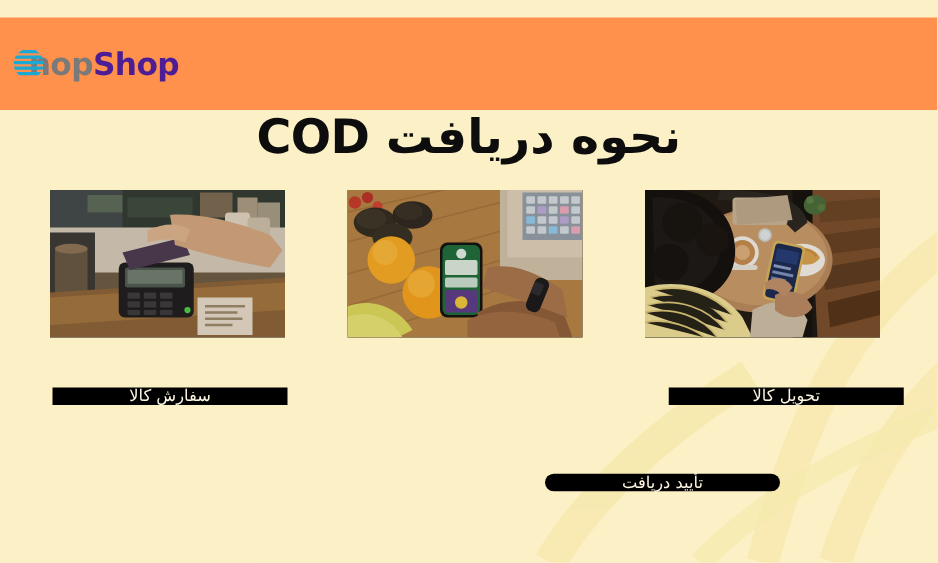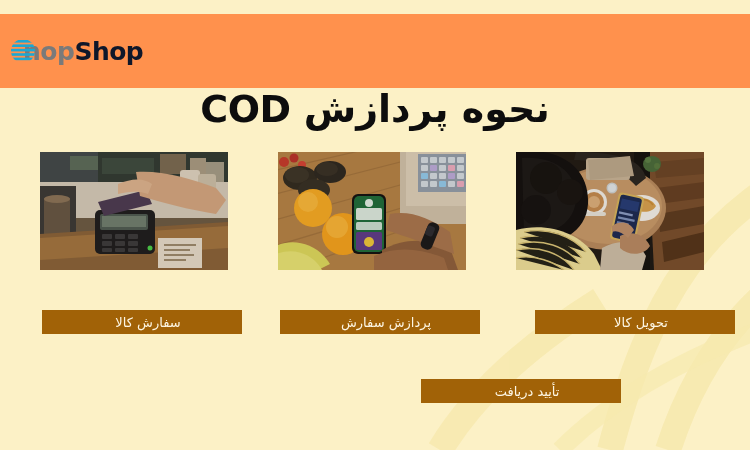--- a/index.html
+++ b/index.html
@@ -70,21 +70,21 @@
   .logo-text {
     font-family: "DejaVu Sans", "Liberation Sans", sans-serif;
     font-size: 25px;
     font-weight: bold;
     letter-spacing: -0.5px;
     line-height: 1;
     white-space: nowrap;
     z-index: 1;
   }
   .logo-nop { color: #7A7A7A; }
-  .logo-shop { color: #0f172a; }
+  .logo-shop { color: #4c1d95; }
 
   
   .title {
     position: absolute;
     top: 88px;
     left: 0;
     width: 750px;
     text-align: center;
     z-index: 3;
     direction: rtl;
@@ -122,42 +122,41 @@
   .photo {
     position: absolute;
     inset: 0;
     overflow: hidden;
   }
   .photo svg { display: block; width: 100%; height: 100%; }
 
   
   .label-box {
     position: absolute;
-    height: 24px;
-    background: #a16207;
+    height: 14px;
+    background: #000000;
     z-index: 4;
     display: flex;
     align-items: center;
     justify-content: center;
     direction: rtl;
-    padding-left: 12px;
   }
   .label-text {
     color: #FDF6E3;
     font-family: "DejaVu Sans", "Liberation Sans", sans-serif;
     font-size: 13px;
     line-height: 1;
     white-space: nowrap;
   }
 
   .lbl-1 { left: 42px;  top: 310px; width: 188px; }
   .lbl-2 { left: 280px; top: 310px; width: 188px; }
   .lbl-3 { left: 535px; top: 310px; width: 188px; }
   .lbl-4 { left: 153px; top: 379px; width: 188px; }
-  .lbl-5 { left: 421px; top: 379px; width: 188px; }
+  .lbl-5 { left: 436px; top: 379px; width: 188px; border-radius: 12px; }
 </style>
 </head>
 <body>
 
 <div id="page">
 
   <div class="bg-swooshes">
     <svg width="750" height="450" viewBox="0 0 750 450" xmlns="http://www.w3.org/2000/svg">
       <g fill="none" stroke="#F7E9AE" stroke-width="26" opacity="0.85">
         <path d="M 840 150 C 700 210, 650 300, 610 450"></path>
@@ -188,21 +187,21 @@
             <rect x="-2" y="15.2" width="30" height="2.6" fill="#1BA8D4"></rect>
             <rect x="-2" y="19.6" width="30" height="2.6" fill="#1BA8D4"></rect>
           </g>
         </svg>
       </span>
       <span class="logo-text"><span class="logo-nop">nop</span><span class="logo-shop">Shop</span></span>
     </div>
   </div>
 
   <div class="title">
-    <span class="title-text">نحوه پردازش COD</span>
+    <span class="title-text">نحوه دریافت COD</span>
   </div>
 
   <div class="cards">
 
     <div class="card card-1">
       <div class="photo">
         <svg viewBox="0 0 188 118" preserveAspectRatio="none" xmlns="http://www.w3.org/2000/svg">
           <rect width="188" height="118" fill="#6b5a44"></rect>
           <rect x="0" y="0" width="188" height="34" fill="#2f3a33"></rect>
           <rect x="0" y="0" width="58" height="34" fill="#40484a"></rect>
@@ -373,23 +372,20 @@
           <rect width="188" height="118" fill="#2b1d10" opacity="0.1"></rect>
         </svg>
       </div>
     </div>
 
   </div>
 
   <div class="label-box lbl-1">
     <span class="label-text">سفارش کالا</span>
   </div>
-  <div class="label-box lbl-2">
-    <span class="label-text">پردازش سفارش</span>
-  </div>
   <div class="label-box lbl-3">
     <span class="label-text">تحویل کالا</span>
   </div>
 
   <div class="label-box lbl-5">
     <span class="label-text">تأیید دریافت</span>
   </div>
 
 </div>
 

